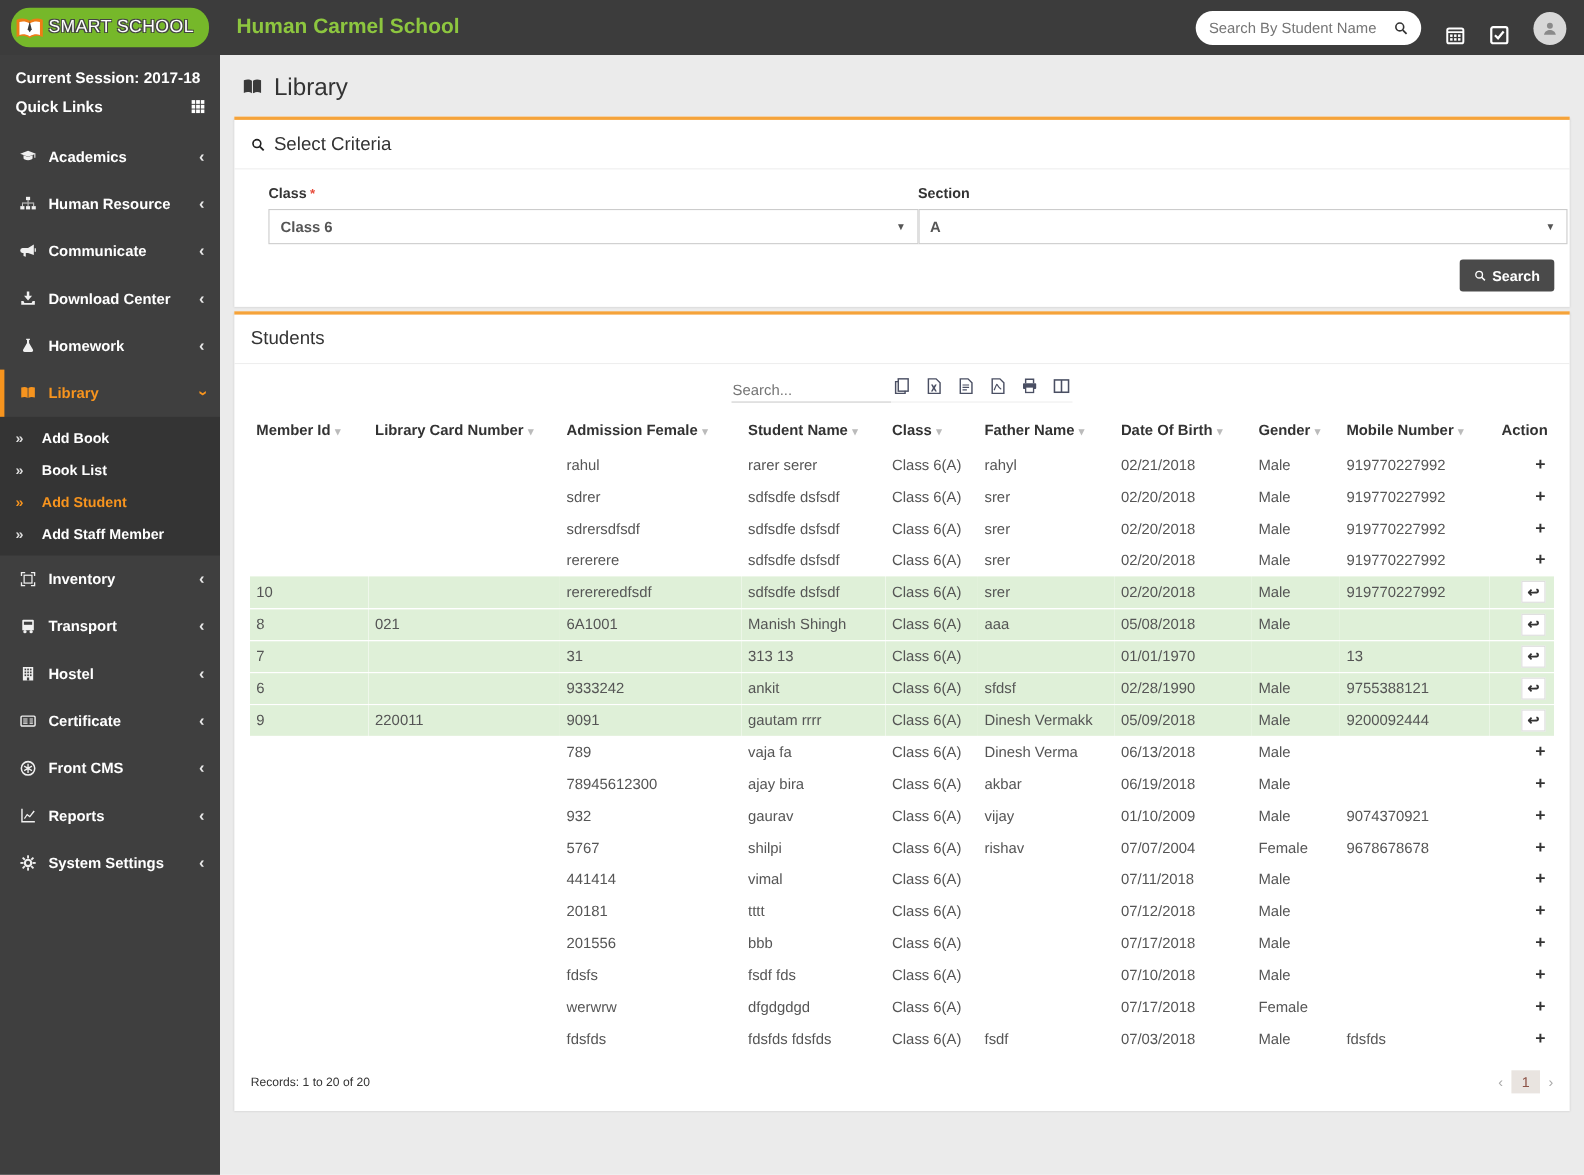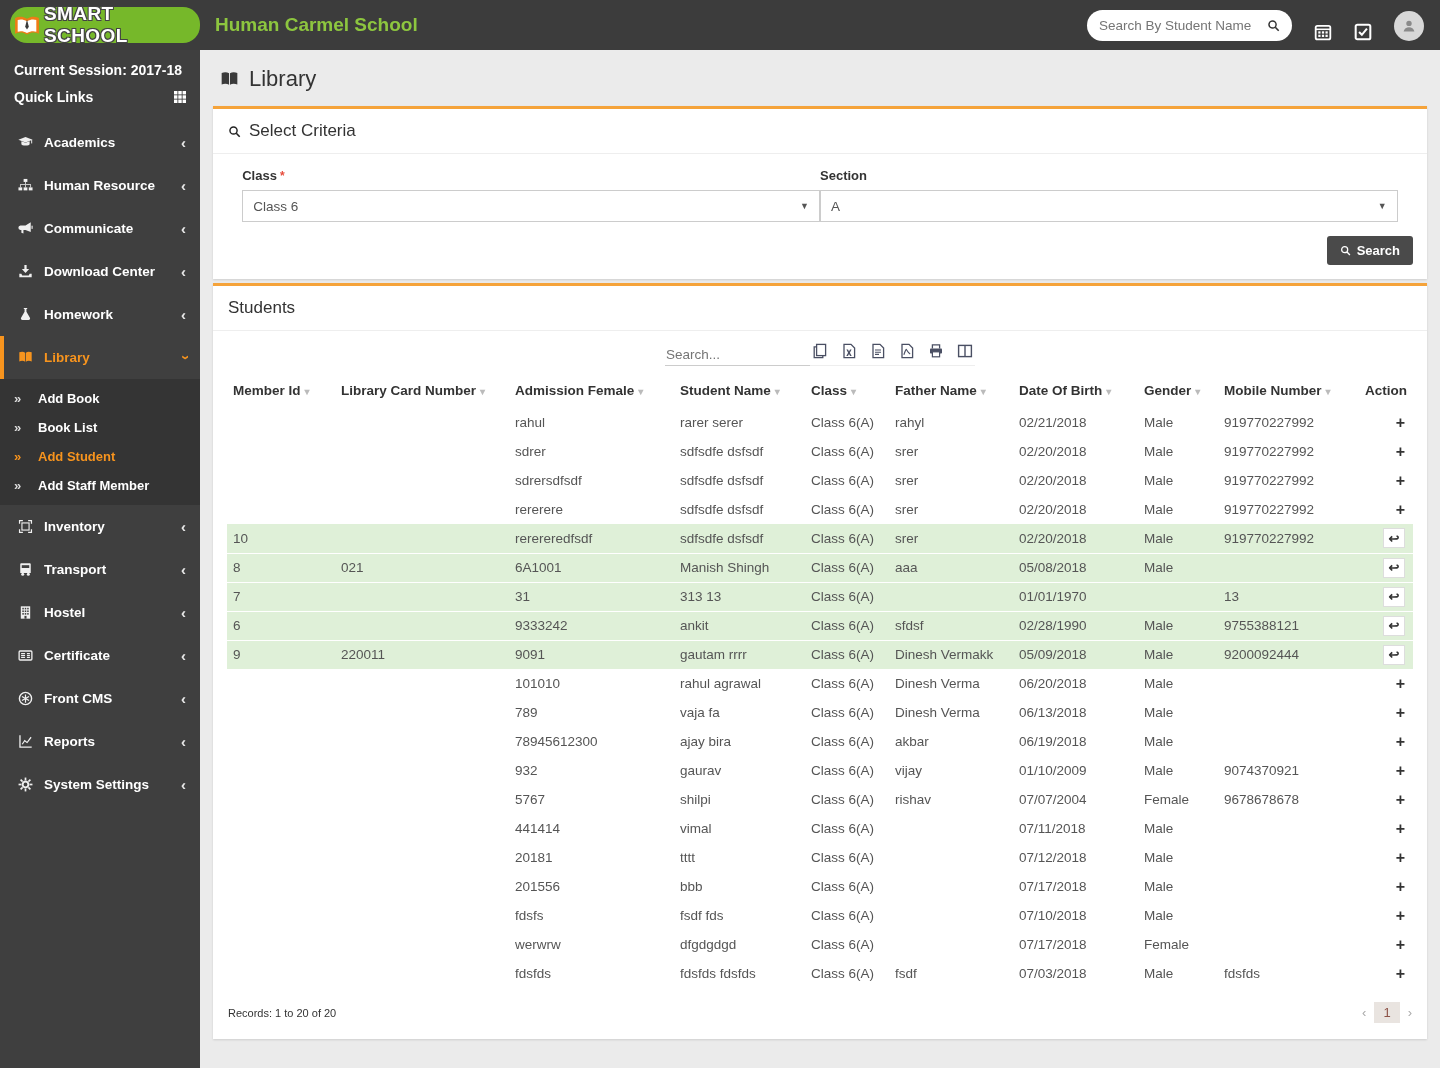--- a/index.html
+++ b/index.html
@@ -9,21 +9,21 @@
   *{box-sizing:border-box;margin:0;padding:0;}
   html,body{width:1440px;height:1068px;overflow:hidden;}
   body{font-family:"Liberation Sans",sans-serif;background:#ebebeb;color:#444;}
 
   
   .topbar{position:absolute;top:0;left:0;width:1440px;height:50px;background:var(--topbar-bg);
     display:flex;align-items:center;z-index:10;}
   .logo-area{width:200px;display:flex;align-items:center;padding-left:10px;}
   .logo-pill{display:flex;align-items:center;gap:4px;background:#76b82a;border-radius:17px;
     height:36px;padding:0 14px 0 4px;}
-  .logo-text{color:#fff;font-weight:bold;font-size:19px;letter-spacing:.4px;
+  .logo-text{color:#fff;font-weight:normal;font-size:16px;letter-spacing:.4px;
     text-shadow:-1px -1px 0 #444,1px -1px 0 #444,-1px 1px 0 #444,1px 1px 0 #444;}
   .school-name{color:var(--brand-green);font-weight:bold;font-size:19px;margin-left:15px;}
   .topbar-right{margin-left:auto;display:flex;align-items:flex-end;gap:22px;padding-right:16px;}
   .topbar-search{background:#fff;border-radius:16px;height:31px;width:205px;display:flex;
     align-items:center;padding:0 12px;}
   .topbar-search input{border:none;outline:none;flex:1;font-size:13.5px;color:#555;
     font-family:"Liberation Sans",sans-serif;min-width:0;}
   .topbar-search .mag{color:#333;display:flex;}
   .top-icon{color:#fff;display:flex;cursor:pointer;}
   .avatar{width:30px;height:30px;border-radius:50%;background:#d8d8d8;color:#8a8a8a;
@@ -53,26 +53,26 @@
   .page-title{display:flex;align-items:center;gap:10px;font-size:22px;color:#333;
     font-weight:normal;margin:16px 0 14px;padding-left:7px;}
   .page-title .pt-icon{color:#3a3a3a;display:flex;}
 
   .card{background:#fff;border-top:3px solid var(--card-border);
     box-shadow:0 1px 2px rgba(0,0,0,.12);margin-bottom:4px;}
   .card-header{display:flex;align-items:center;gap:8px;padding:12px 15px;font-size:17px;
     color:#333;border-bottom:1px solid #eee;}
   .card-header .ch-icon{display:flex;color:#222;}
 
-  .criteria-body{display:flex;justify-content:center;padding:14px 15px 4px;}
+  .criteria-body{display:flex;justify-content:flex-end;padding:14px 2px 4px;}
   .field{width:48.8%;}
   .field label{display:block;font-size:13px;color:#333;font-weight:bold;margin-bottom:7px;}
   .req{color:#e74c3c;margin-left:3px;font-size:12px;}
   .selectbox{height:32px;border:1px solid #ccc;background:#fff;display:flex;align-items:center;
-    padding:0 10px;font-size:13.5px;color:#555;cursor:pointer;}
+    padding:0 10px;font-size:13.5px;color:#555;cursor:pointer;font-weight:bold;}
   .selectbox .caret{margin-left:auto;font-size:9px;color:#555;}
   .criteria-footer{display:flex;justify-content:flex-end;padding:10px 14px 14px;}
   .btn-search{display:flex;align-items:center;gap:6px;background:#4a4a4a;color:#fff;border:none;
     border-radius:3px;padding:7px 13px;font-size:13px;font-weight:bold;cursor:pointer;
     font-family:"Liberation Sans",sans-serif;}
 
   .table-toolbar{display:flex;align-items:flex-end;justify-content:center;padding:12px 15px 8px;}
   .tbl-search input{border:none;border-bottom:1px solid #ccc;outline:none;width:145px;
     font-size:13.5px;color:#555;padding:3px 1px;font-family:"Liberation Sans",sans-serif;}
   .export-icons{display:flex;gap:13px;align-items:center;border-bottom:1px solid #eee;padding:0 2px 6px;}
@@ -581,32 +581,20 @@
               <td>Class 6(A)</td>
               <td>Dinesh Vermakk</td>
               <td>05/09/2018</td>
               <td>Male</td>
               <td>9200092444</td>
               <td class="action-cell"><span class="return-action">↩</span></td>
             </tr>
             <tr>
               <td></td>
               <td></td>
-              <td>101010</td>
-              <td>rahul agrawal</td>
-              <td>Class 6(A)</td>
-              <td>Dinesh Verma</td>
-              <td>06/20/2018</td>
-              <td>Male</td>
-              <td></td>
-              <td class="action-cell"><span class="add-action">+</span></td>
-            </tr>
-            <tr>
-              <td></td>
-              <td></td>
               <td>789</td>
               <td>vaja fa</td>
               <td>Class 6(A)</td>
               <td>Dinesh Verma</td>
               <td>06/13/2018</td>
               <td>Male</td>
               <td></td>
               <td class="action-cell"><span class="add-action">+</span></td>
             </tr>
             <tr>

